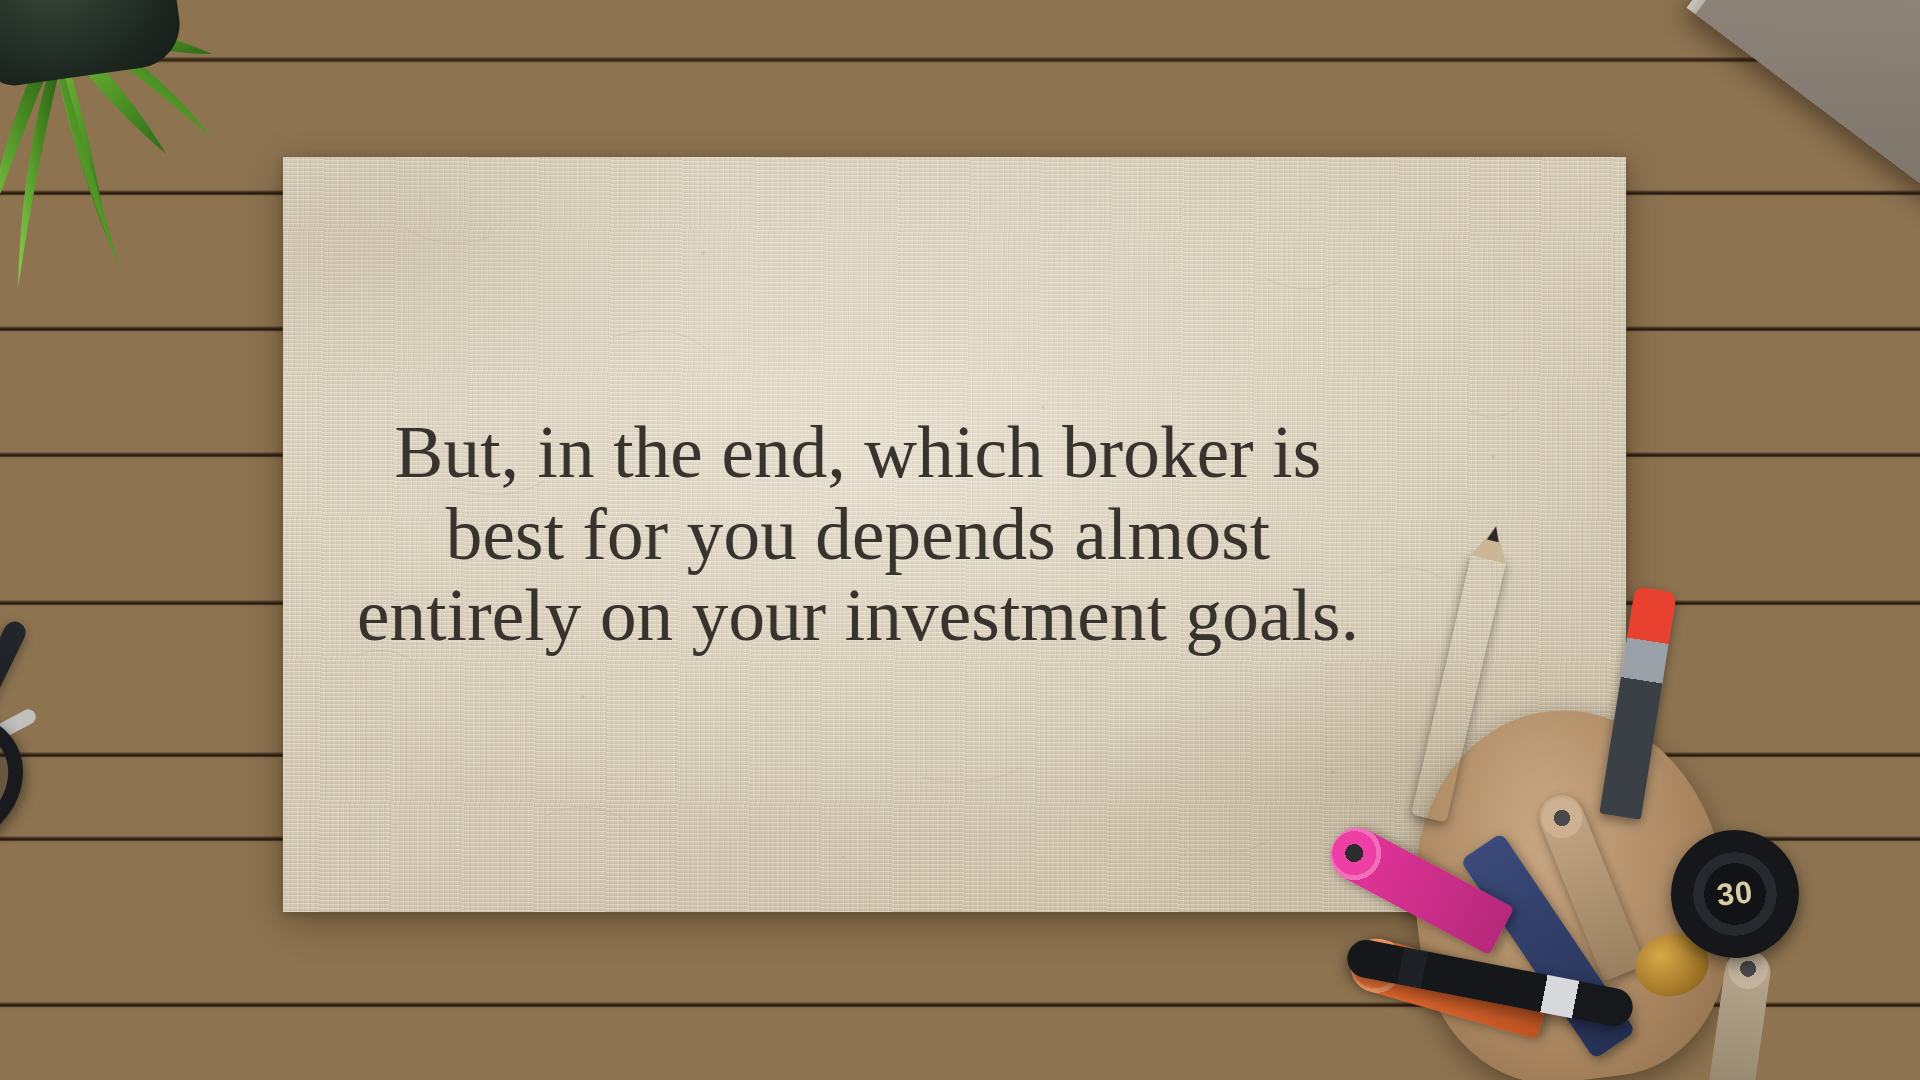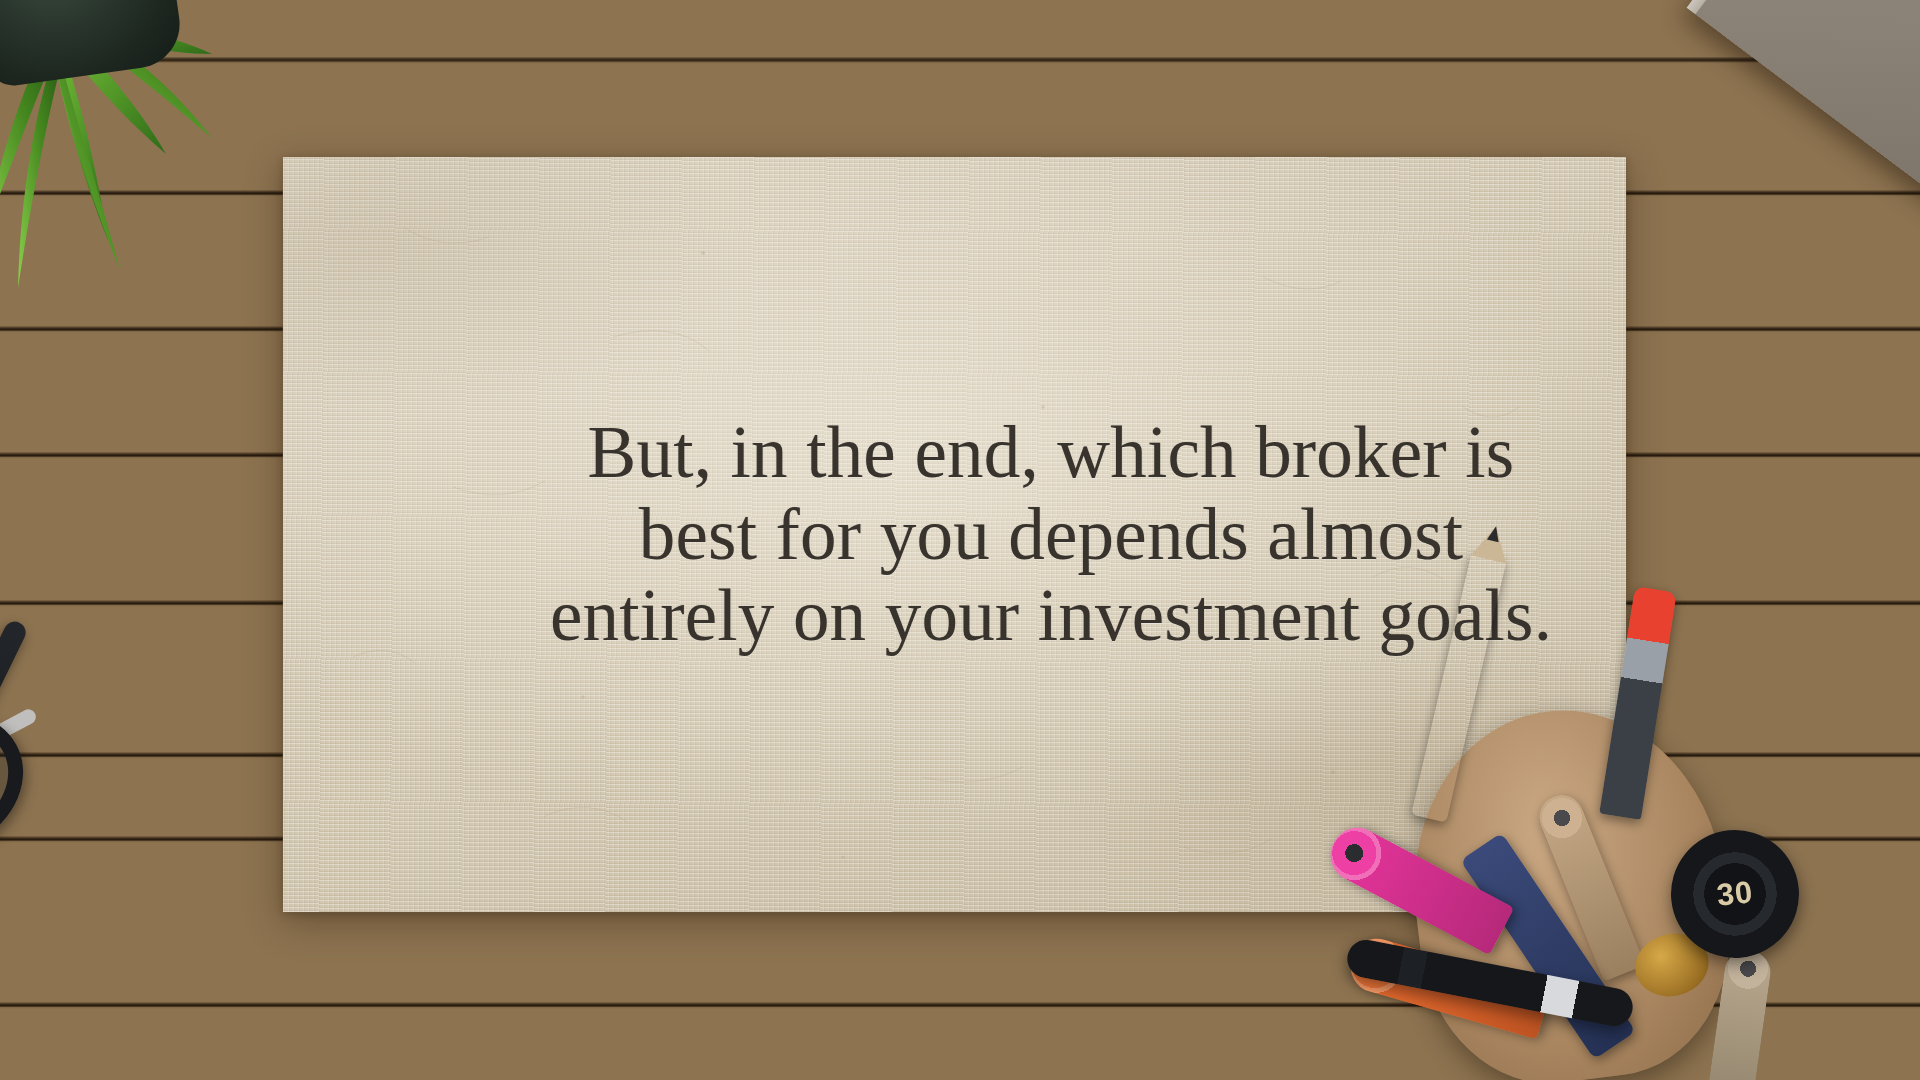--- a/index.html
+++ b/index.html
@@ -75,21 +75,21 @@
     box-shadow:
       0 0 0 1px rgba(120,102,74,.22),
       0 10px 34px rgba(28,16,4,.34),
       0 2px 8px rgba(28,16,4,.22);
   }
   .paper-fibers{
     position:absolute;inset:0;pointer-events:none;opacity:.55;
   }
   .quote-wrap{
     position:absolute;left:0;right:0;top:0;bottom:0;
-    display:flex;align-items:center;justify-content:flex-end;
+    display:flex;align-items:center;justify-content:flex-start;
     padding:0 70px;box-sizing:border-box;
   }
   .quote{
     margin:0;text-align:center;
     font-family:"Liberation Serif","DejaVu Serif",serif;
     font-size:73px;line-height:1.12;
     letter-spacing:.2px;
     color:#38332d;
     text-shadow:0 1px 0 rgba(255,255,248,.30), 0 0 1px rgba(40,34,26,.25);
     max-width:1010px;

